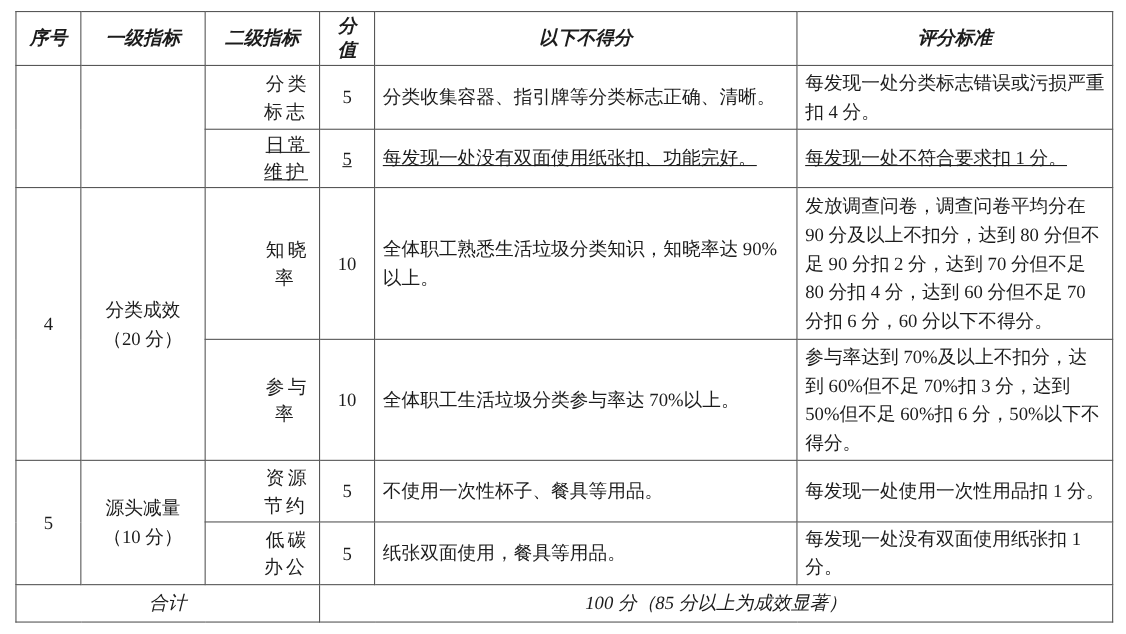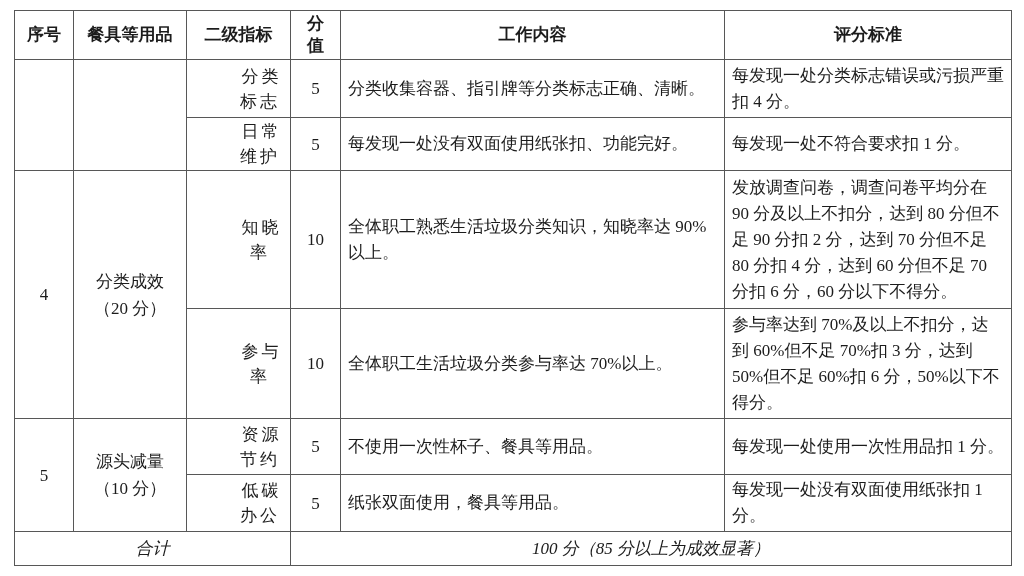--- a/index.html
+++ b/index.html
@@ -36,23 +36,23 @@
     white-space: pre-line;
     line-height: 22px;
   }
   td.cell-left {
     text-align: left;
     padding: 2px 7px;
     line-height: 26px;
   }
   td.cell-sub { letter-spacing: 3px; text-indent: 3px; padding-left: 48px; }
   td.cell-lvl1 { white-space: pre-line; line-height: 27px; }
-  tr.h-head  { height: 49px; }
+  tr.h-head  { height: 49px; font-style: italic; }
   tr.h-r1    { height: 58px; }
-  tr.h-r2    { height: 27px; }
+  tr.h-r2    { height: 27px; text-decoration: underline; }
   tr.h-r3    { height: 138px; }
   tr.h-r4    { height: 110px; }
   tr.h-r5    { height: 56px; }
   tr.h-r6    { height: 55px; border-radius: 16px; }
   tr.h-foot  { height: 34px; font-style: italic; }
   .footnote {
     position: absolute;
     left: 60px; top: 543px;
     font-size: 18px;
     line-height: 26px;
@@ -69,25 +69,25 @@
       <col style="width:113px">
       <col style="width:104px">
       <col style="width:50px">
       <col style="width:384px">
       <col style="width:287px">
     </colgroup>
 
     <tbody>
         <tr class="h-head">
       <th>序号</th>
-      <th>餐具等用品</th>
+      <th>一级指标</th>
       <th>二级指标</th>
       <th>分
 值</th>
-      <th>工作内容</th>
+      <th>以下不得分</th>
       <th>评分标准</th>
     </tr>
 
     <tr class="h-r1">
       <td rowspan="2"></td>
       <td rowspan="2" class="cell-lvl1"></td>
       <td class="cell-sub">分类标志</td>
       <td>5</td>
       <td class="cell-left">分类收集容器、指引牌等分类标志正确、清晰。</td>
       <td class="cell-left">每发现一处分类标志错误或污损严重扣 4 分。</td>

